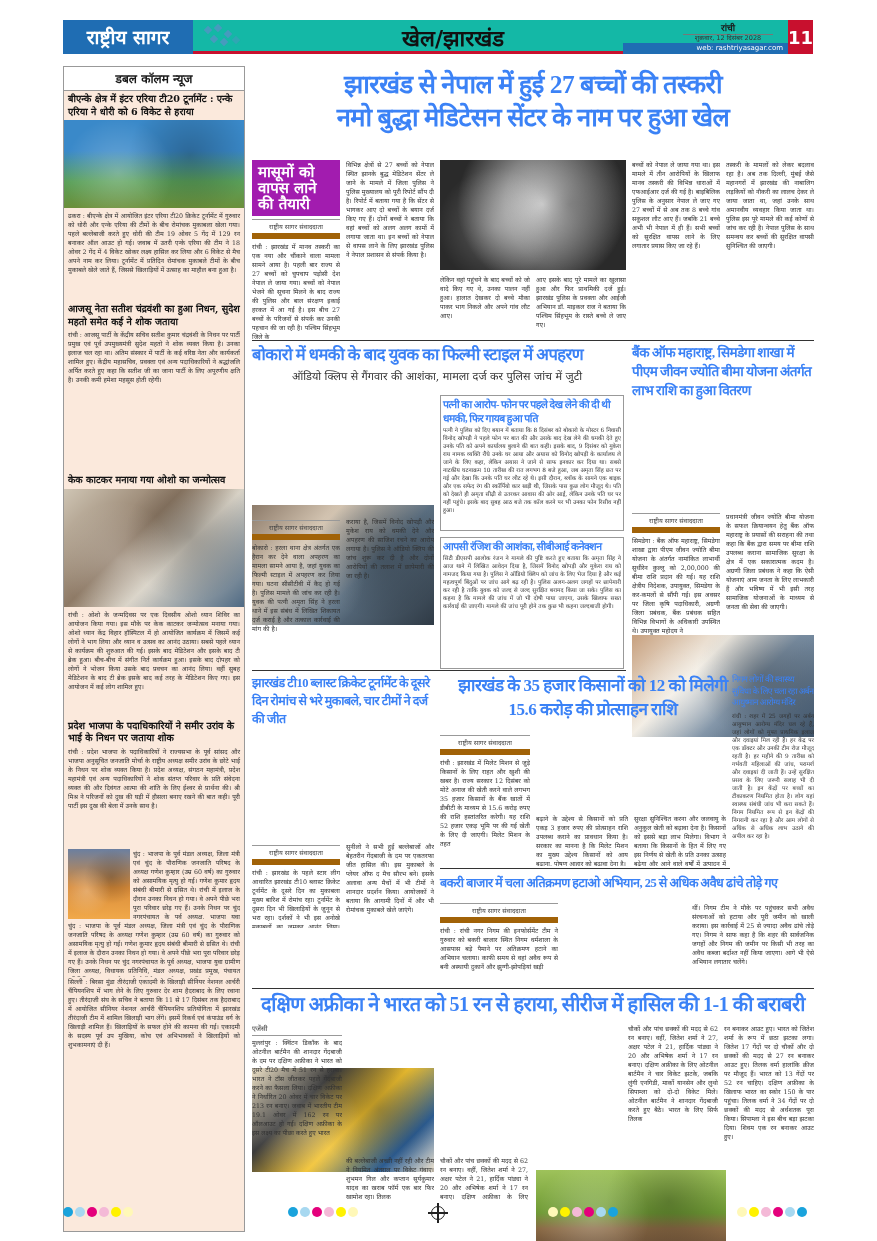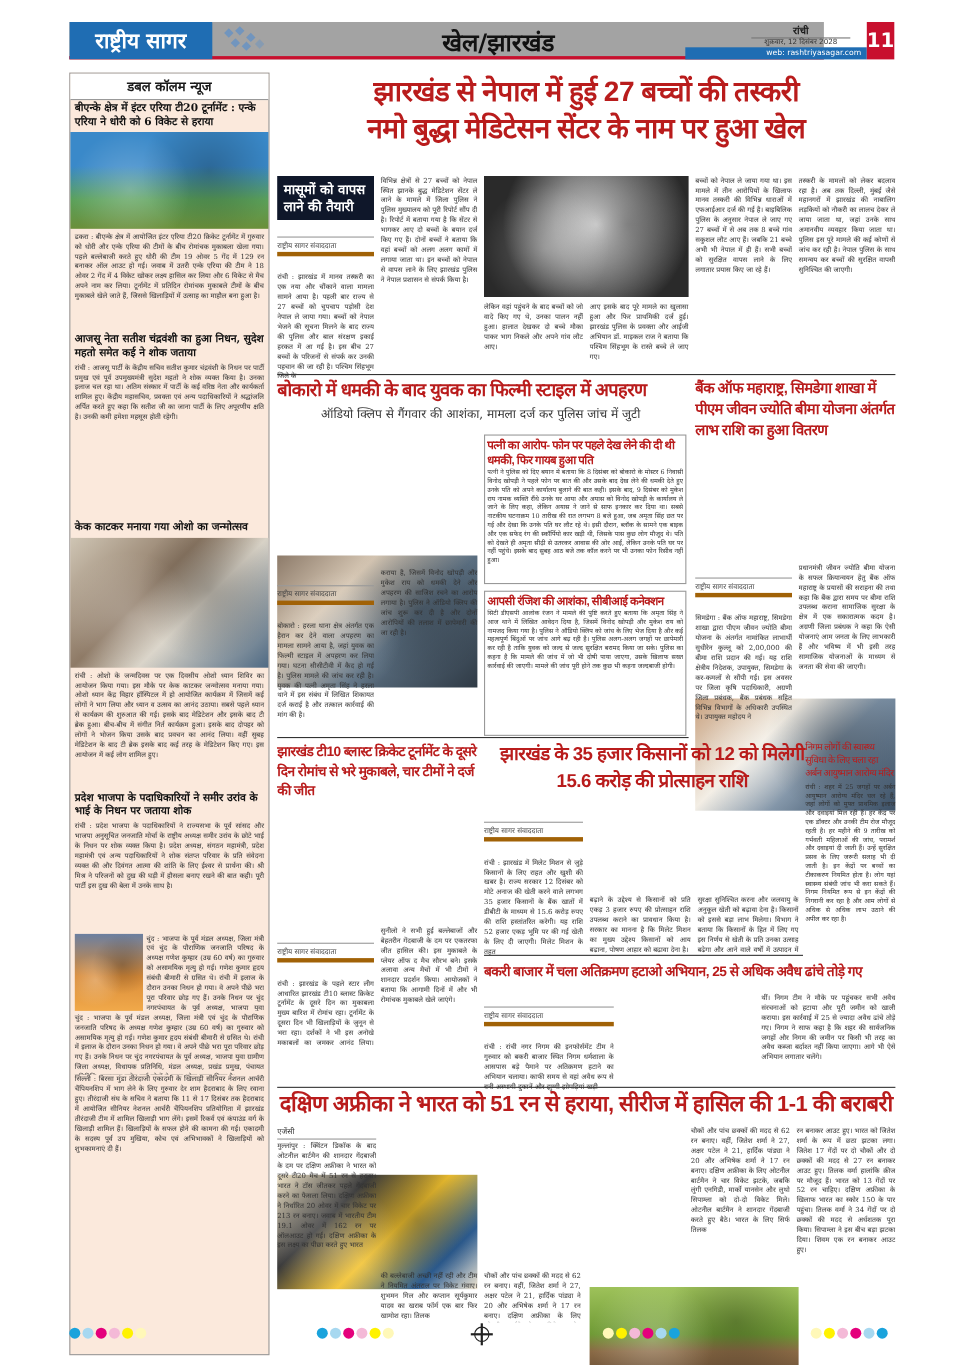--- a/index.html
+++ b/index.html
@@ -1,45 +1,45 @@
 <!DOCTYPE html>
 <html><head>
 <meta charset="utf-8">
 <style>
   * { box-sizing: border-box; margin: 0; padding: 0; }
   html, body { width: 877px; height: 1241px; background: #ffffff; overflow: hidden; }
   body { position: relative; font-family: "DejaVu Sans", sans-serif; color: #1a1a1a; }
 
   .abs { position: absolute; }
   .body-text { font-family: "DejaVu Serif", serif; font-size: 6.3px; line-height: 9px; color: #333; text-align: justify; }
-  .credit { font-family: "DejaVu Serif", serif; font-size: 6.5px; color: #444; text-align: left; border-top: 1px solid #999; border-bottom: 4px solid #a16207; padding: 2px 0; margin: 15px 0; }
-
-  
-  #masthead { left: 63px; top: 20px; width: 686px; height: 34px; background: #a3a3a3; border-bottom: 3px solid #c8102e; }
+  .credit { font-family: "DejaVu Serif", serif; font-size: 6.5px; color: #444; text-align: center; border-top: 1px solid #999; border-bottom: 6px solid #a16207; padding: 2px 0; margin: 3px 0; }
+
+  
+  #masthead { left: 63px; top: 20px; width: 750px; height: 34px; background: #14b8a6; border-bottom: 3px solid #c8102e; }
   #mast-brand { left: 0; top: 0; width: 130px; height: 34px; background: #1f6db3; color: #fff; font-family: "DejaVu Serif", serif; font-weight: bold; font-size: 19px; display: flex; align-items: center; justify-content: center; clip-path: polygon(0 0, 100% 0, 115% 100%, 0 100%); }
   #mast-dots { left: 140px; top: 5px; width: 40px; height: 22px; }
   #mast-dots span { position: absolute; width: 6px; height: 6px; background: #5b8fc9; transform: rotate(45deg); opacity: .7; }
   #mast-section { left: 260px; top: 2px; width: 260px; text-align: center; font-family: "DejaVu Serif", serif; font-weight: bold; font-size: 22px; color: #111; }
   #mast-city { left: 620px; top: 1px; width: 90px; text-align: center; font-size: 9px; font-weight: bold; border-bottom: 1px solid #777; }
   #mast-date { left: 620px; top: 13px; width: 90px; text-align: center; font-size: 6.5px; color: #333; }
   #mast-web { left: 560px; top: 23px; width: 165px; height: 11px; background: #1f6db3; color: #fff; font-size: 7px; text-align: right; padding-right: 5px; line-height: 11px; }
   #mast-page { left: 725px; top: 0; width: 25px; height: 34px; background: #c8102e; color: #fff; font-weight: bold; font-size: 18px; display: flex; align-items: center; justify-content: center; }
 
   
   #left-col { left: 63px; top: 66px; width: 182px; height: 1166px; background: #fbe9dc; border: 1px solid #999; }
   #dc-title { width: 100%; text-align: center; font-family: "DejaVu Serif", serif; font-weight: bold; font-size: 12px; padding: 3px 0; background: #fff; border-bottom: 1px solid #999; }
   .l-head { font-family: "DejaVu Serif", serif; font-weight: bold; font-size: 9.6px; line-height: 12.5px; color: #111; padding: 2px 4px; }
   .l-text { padding: 0 4px; }
   .photo { background: linear-gradient(135deg,#6d7f8c,#b7a58e 40%,#4a5a6a 70%,#9aa7b2); position: relative; overflow: hidden; }
   .photo::after { content: ""; position: absolute; inset: 0; background: radial-gradient(circle at 30% 60%, rgba(255,255,255,.25), transparent 40%), radial-gradient(circle at 70% 40%, rgba(0,0,0,.25), transparent 45%); }
 
   
-  .hl { font-family: Liberation Sans, sans-serif; font-weight: bold; color: #b91c1c; letter-spacing: -0.5px; }
+  .hl { font-family: Liberation Serif, serif; font-weight: bold; color: #3b82f6; letter-spacing: -0.5px; }
   .sub { font-family: "DejaVu Serif", serif; color: #333; }
-  .red-box { background: #0f172a; color: #fff; font-family: "DejaVu Serif", serif; font-weight: bold; font-size: 12px; line-height: 16px; padding: 4px 6px; }
+  .red-box { background: #a21caf; color: #fff; font-family: "DejaVu Serif", serif; font-weight: bold; font-size: 15px; line-height: 16px; padding: 4px 6px; }
   .rule { background: #333; height: 1px; }
 
   
   .reg { display: flex; gap: 2px; }
   .reg span { width: 10px; height: 10px; border-radius: 50%; display: inline-block; }
   #crosshair { left: 431px; top: 1206px; width: 14px; height: 14px; border: 1.5px solid #222; border-radius: 50%; }
   #crosshair::before, #crosshair::after { content: ""; position: absolute; background: #222; }
   #crosshair::before { left: 5px; top: -4px; width: 1.5px; height: 20px; }
   #crosshair::after { left: -4px; top: 5px; width: 20px; height: 1.5px; }
 </style>

